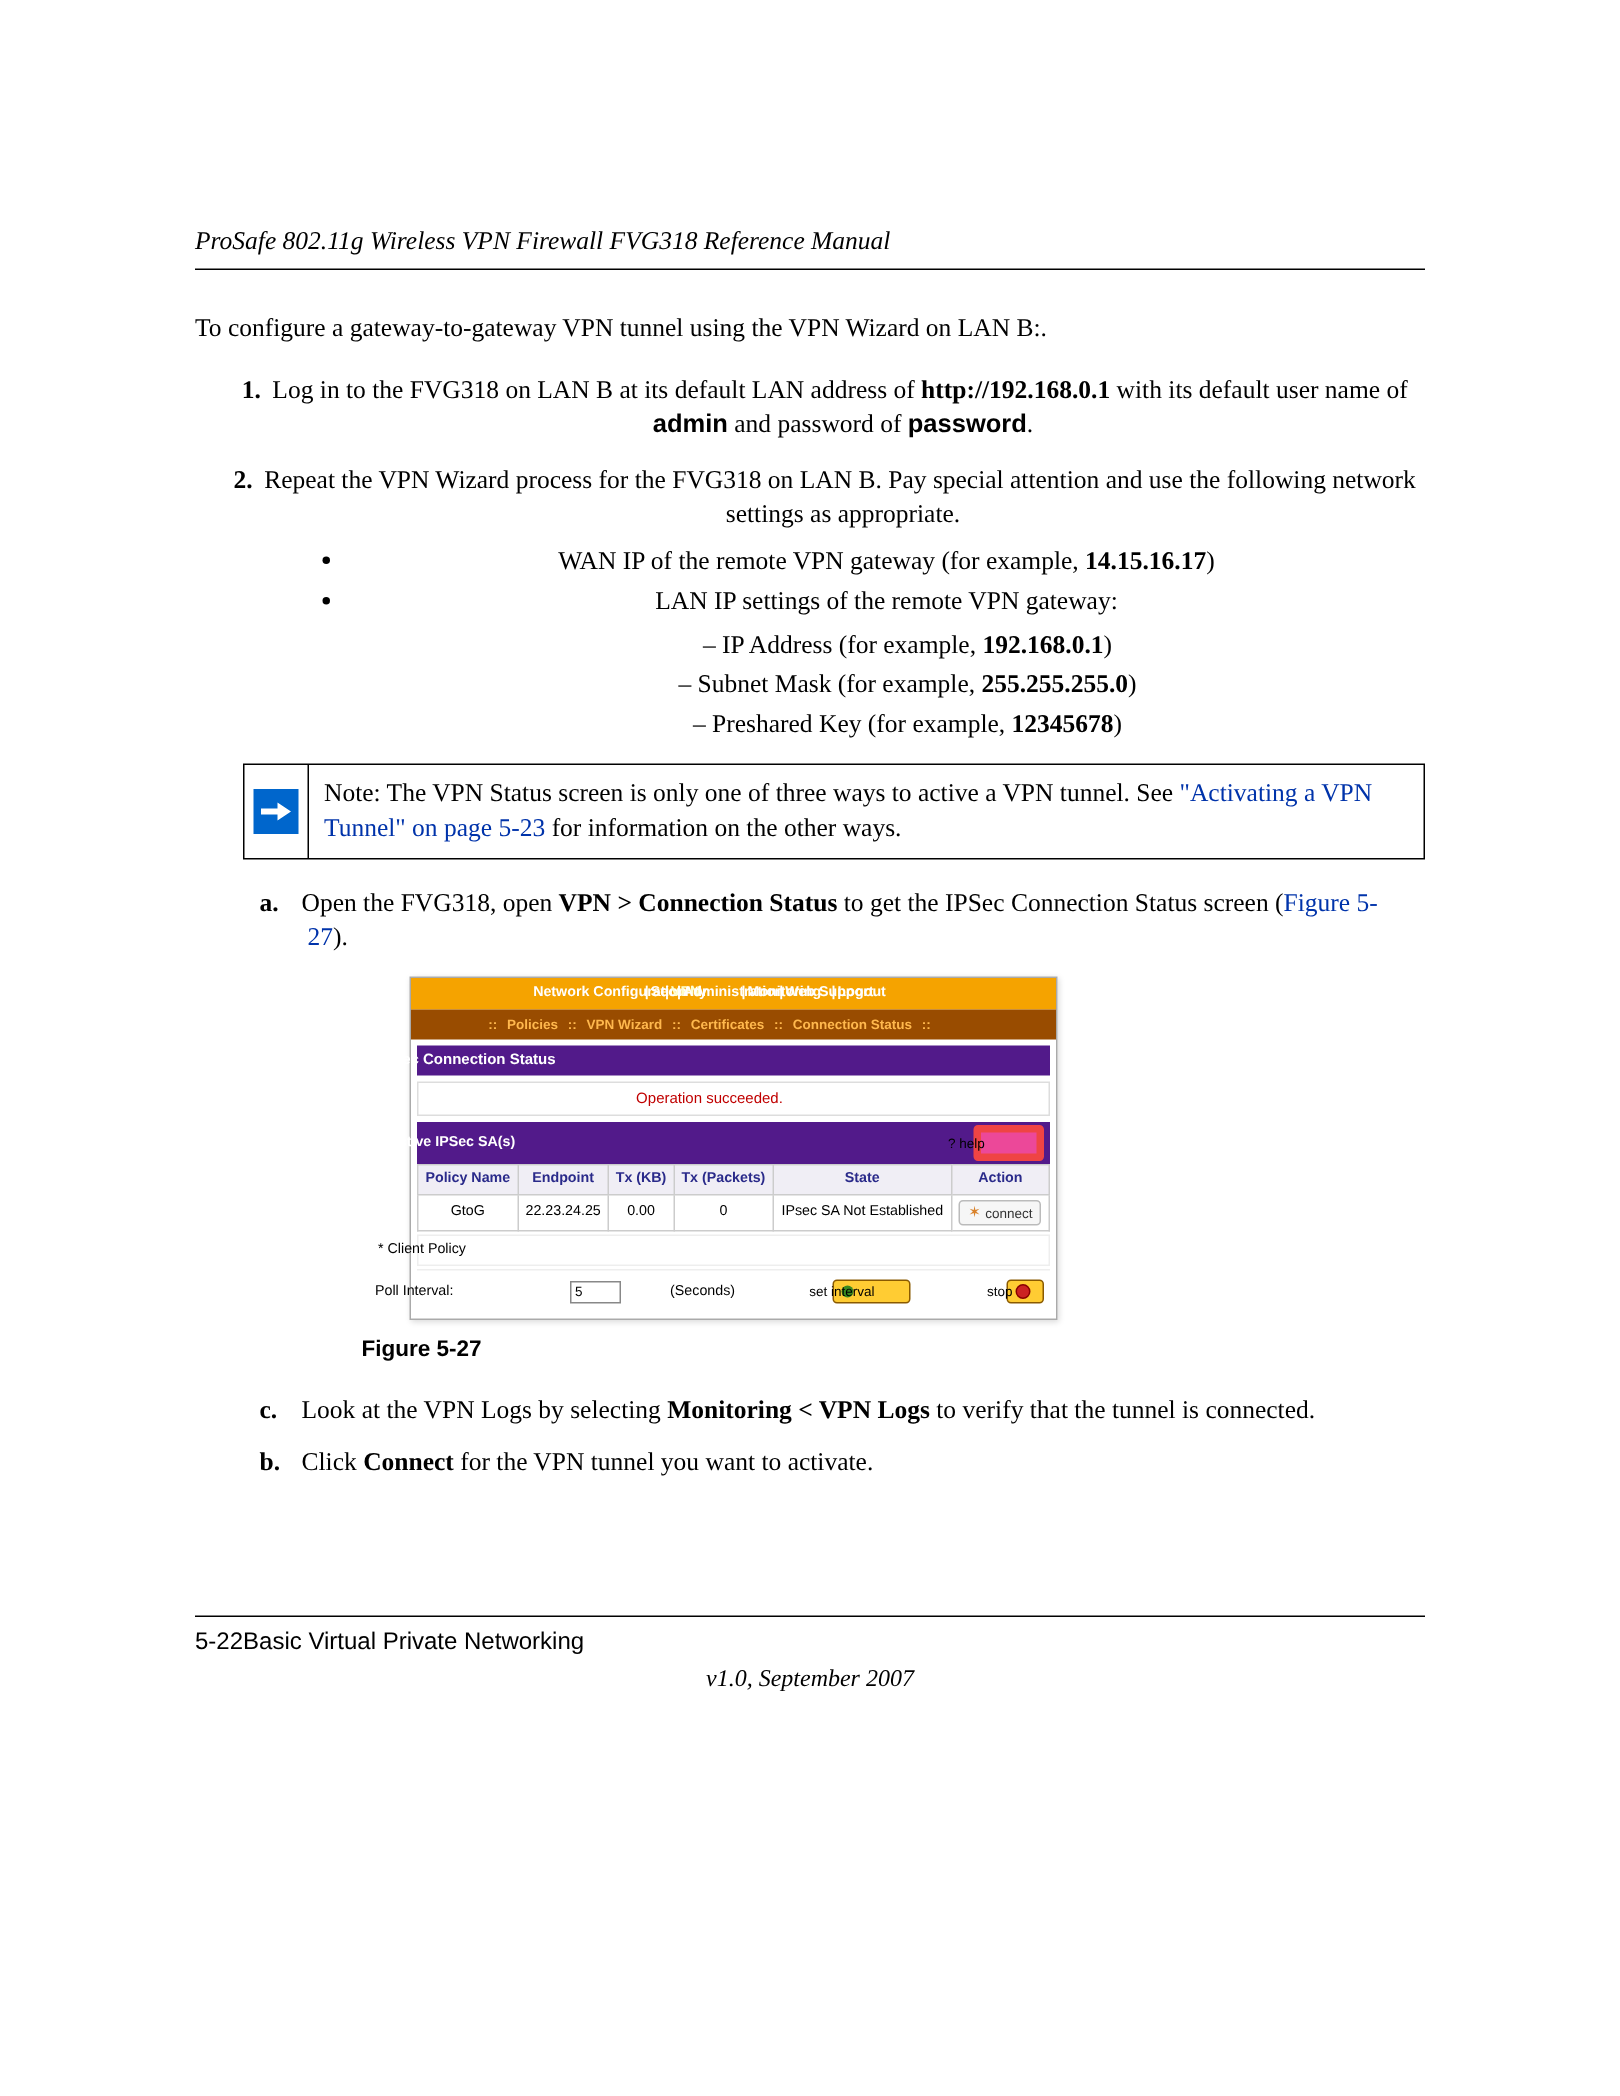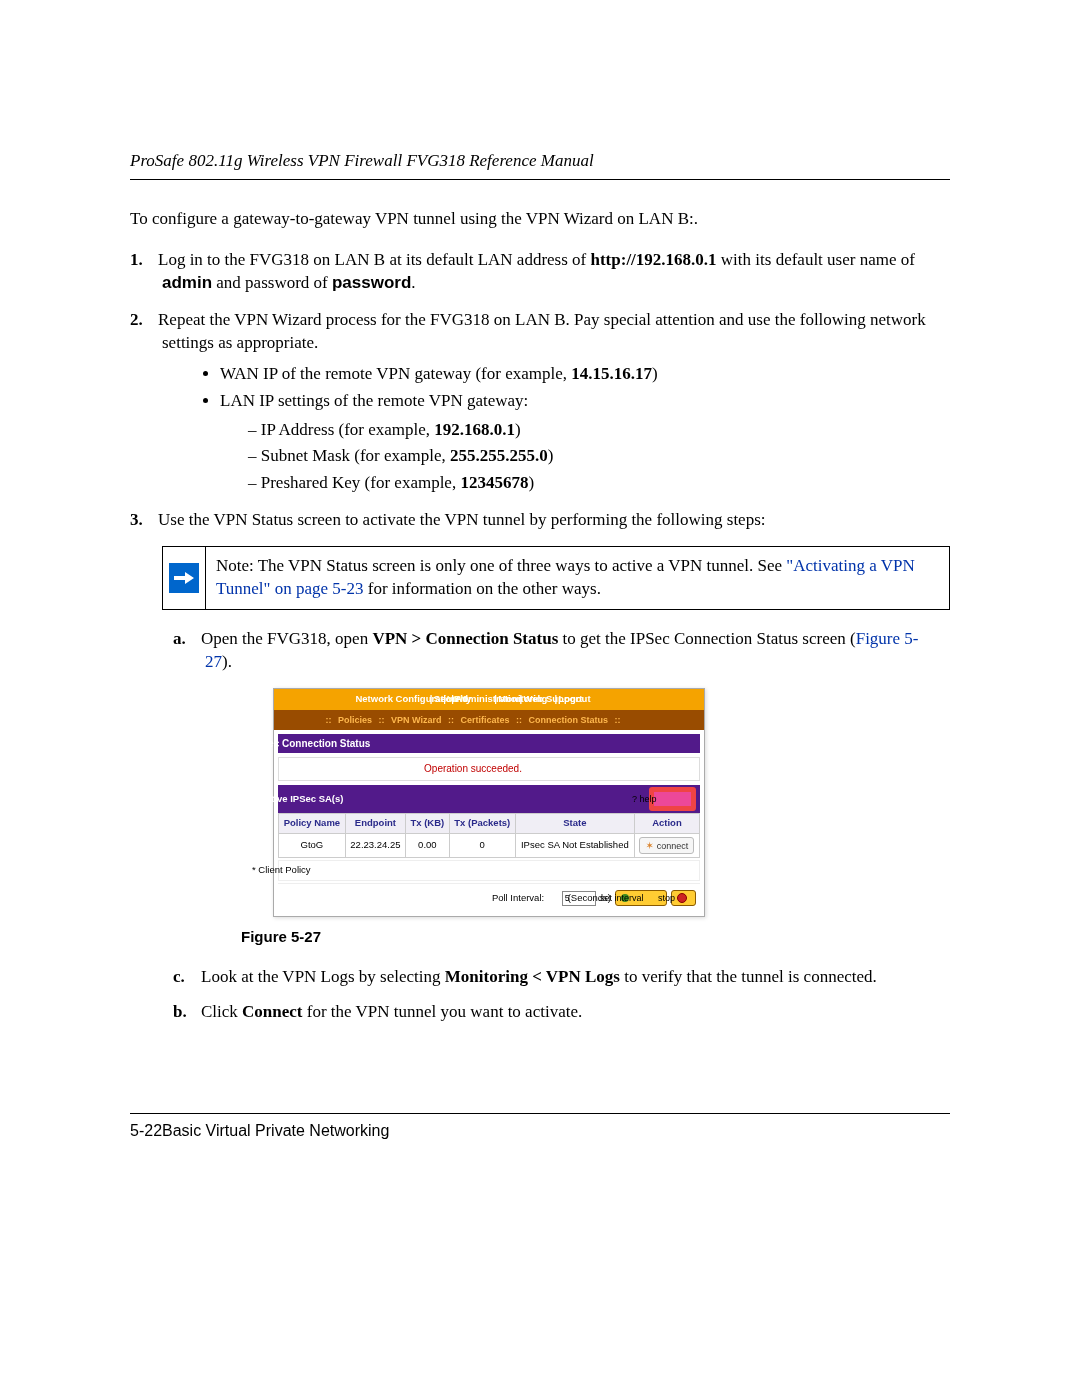--- a/index.html
+++ b/index.html
@@ -24,23 +24,24 @@
     border-bottom: 1px solid #000;
     margin-bottom: 28px;
   }
   .intro { margin: 12px 0 18px 0; }
   ol.numbered {
     list-style: none;
     padding: 0;
     margin: 0;
   }
   ol.numbered > li {
-    margin: 0 0 14px 0;
+    margin: 0 0 14px 12px;
     padding-left: 32px;
     text-indent: -32px;
+    text-align: center;
   }
   ol.numbered > li > .num {
     display: inline-block;
     width: 28px;
     text-indent: 0;
     font-weight: bold;
   }
   ol.numbered > li .body { text-indent: 0; display: inline; }
   ul.bullets {
     list-style: disc;
@@ -184,21 +185,21 @@
   }
   .ss-clientpolicy {
     margin: 2px 4px;
     font-size: 9.5px;
     padding: 3px 5px;
     border: 1px solid #eee;
   }
   .ss-poll {
     display: flex;
     align-items: center;
-    justify-content: flex-end;
+    justify-content: space-between;
     gap: 4px;
     padding: 6px 4px;
     font-size: 9.5px;
     border-top: 1px solid #eee;
     margin: 2px 4px 4px 4px;
   }
   .ss-poll input[type="text"] {
     width: 28px;
     height: 13px;
     font-size: 9px;
@@ -265,23 +266,20 @@
       <ul class="bullets">
         <li><span>WAN IP of the remote VPN gateway (for example, </span><b>14.15.16.17</b><span>)</span></li>
         <li><span>LAN IP settings of the remote VPN gateway:</span>
           <ul class="dashes">
             <li><span>IP Address (for example, </span><b>192.168.0.1</b><span>)</span></li>
             <li><span>Subnet Mask (for example, </span><b>255.255.255.0</b><span>)</span></li>
             <li><span>Preshared Key (for example, </span><b>12345678</b><span>)</span></li>
           </ul>
         </li>
       </ul>
-    </li>
-    <li>
-      <span class="num">3.</span><span class="body">Use the VPN Status screen to activate the VPN tunnel by performing the following steps:</span>
     </li>
   </ol>
 
   <div class="note-box">
     <div class="note-icon">
       <div class="note-arrow">
         <svg width="22" height="14" viewBox="0 0 22 14">
             <path d="M1 5 L12 5 L12 1 L21 7 L12 13 L12 9 L1 9 Z" fill="#fff"></path>
           </svg>
       </div>
@@ -377,14 +375,15 @@
     </li>
     <li>
       <span class="letter">b.</span><span class="body"><span>Click </span><b>Connect</b><span> for the VPN tunnel you want to activate.</span></span>
     </li>
   </ol>
 
   <div class="footer-line">
     <span>5-22</span>
     <span>Basic Virtual Private Networking</span>
   </div>
+  <div class="footer-version">v1.0, September 2007</div>
 
 </div>
 
 </body></html>

